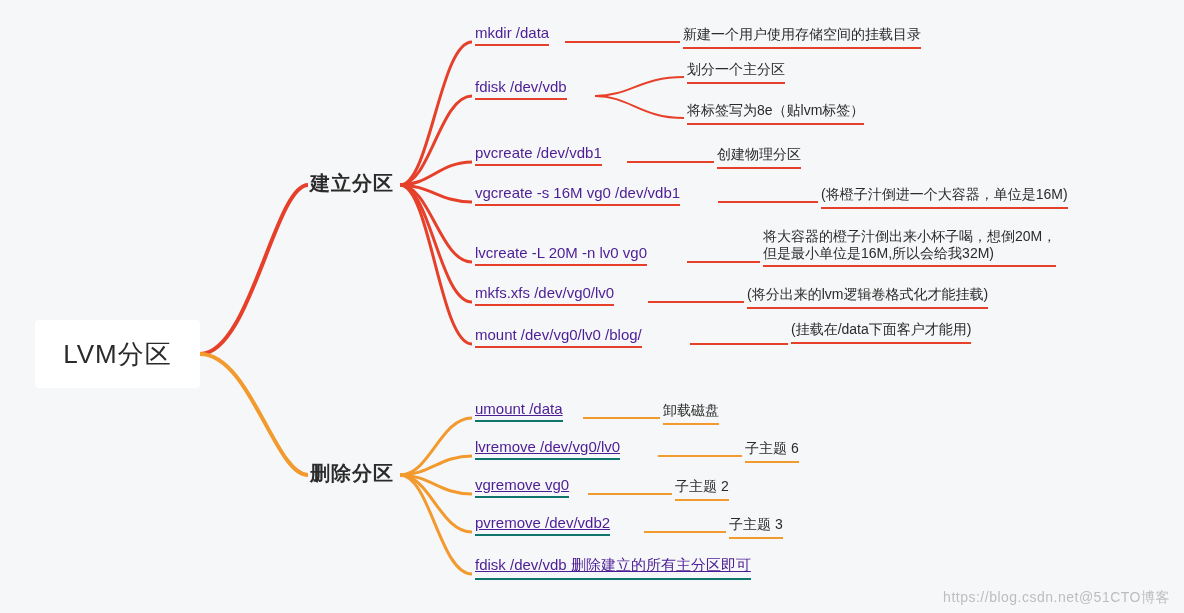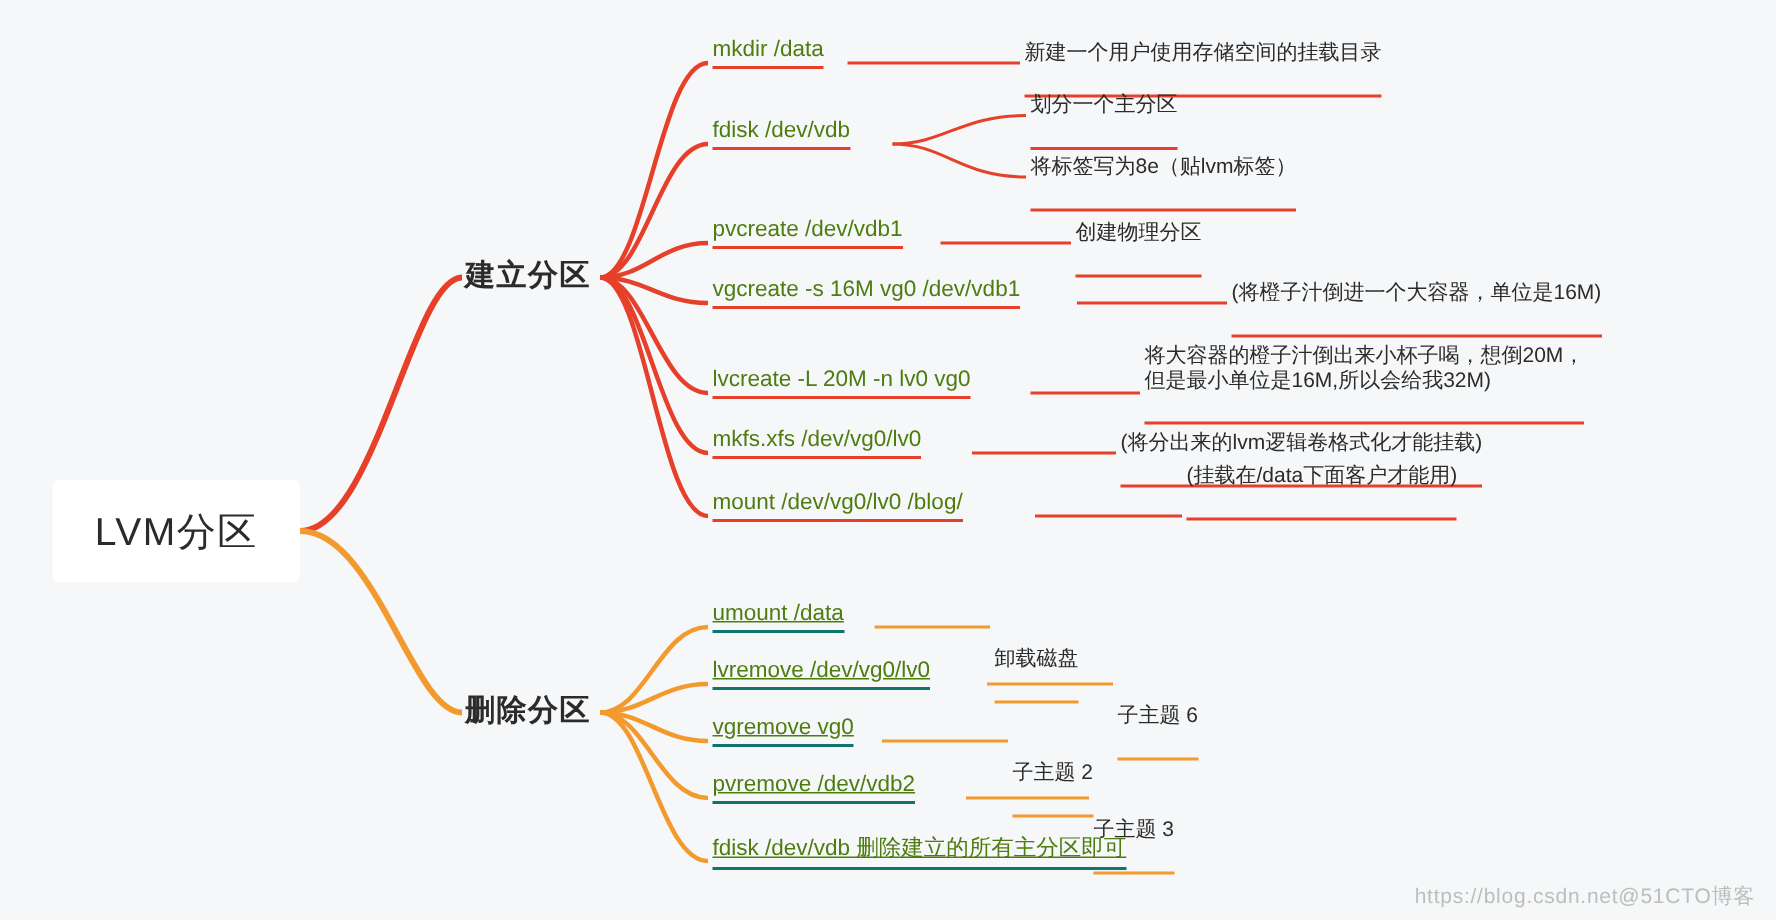--- a/index.html
+++ b/index.html
@@ -31,35 +31,35 @@
   .branch-title {
     position: absolute;
     font-size: 20px;
     font-weight: 700;
     color: #2b2b2b;
     letter-spacing: 1px;
   }
   .node {
     position: absolute;
     font-size: 15px;
-    color: #4d7c0f;
+    color: #4c1d95;
     white-space: nowrap;
     padding-bottom: 3px;
   }
   .node.top { border-bottom: 2px solid #e6402a; }
   .node.bot { border-bottom: 2px solid #0f766e; text-decoration: underline; }
   .leaf {
     position: absolute;
     font-size: 14px;
     color: #2b2b2b;
     white-space: nowrap;
-    padding-bottom: 19px;
+    padding-bottom: 3px;
   }
   .leaf.top { border-bottom: 2px solid #e6402a; }
-  .leaf.bot { border-bottom: 2px solid #f29a2e; margin-top: 28px; }
+  .leaf.bot { border-bottom: 2px solid #f29a2e; }
   svg.lines {
     position: absolute;
     left: 0;
     top: 0;
     width: 1184px;
     height: 613px;
     pointer-events: none;
   }
   .watermark {
     position: absolute;
@@ -133,21 +133,21 @@
 <div class="leaf top" style="left:821px;top:186px"><span>(将橙子汁倒进一个大容器，单位是16M)</span></div>
 
 <div class="node top" style="left:475px;top:244px"><span>lvcreate -L 20M -n lv0 vg0</span></div>
 <div class="leaf top" style="left:763px;top:228px;white-space:pre;line-height:17px"><span>将大容器的橙子汁倒出来小杯子喝，想倒20M，
 但是最小单位是16M,所以会给我32M)</span></div>
 
 <div class="node top" style="left:475px;top:284px"><span>mkfs.xfs /dev/vg0/lv0</span></div>
 <div class="leaf top" style="left:747px;top:286px"><span>(将分出来的lvm逻辑卷格式化才能挂载)</span></div>
 
 <div class="node top" style="left:475px;top:326px"><span>mount /dev/vg0/lv0 /blog/</span></div>
-<div class="leaf top" style="left:791px;top:308px"><span>(挂载在/data下面客户才能用)</span></div>
+<div class="leaf top" style="left:791px;top:321px"><span>(挂载在/data下面客户才能用)</span></div>
 
 <div class="node bot" style="left:475px;top:400px"><span>umount /data</span></div>
 <div class="leaf bot" style="left:663px;top:402px"><span>卸载磁盘</span></div>
 
 <div class="node bot" style="left:475px;top:438px"><span>lvremove /dev/vg0/lv0</span></div>
 <div class="leaf bot" style="left:745px;top:440px"><span>子主题 6</span></div>
 
 <div class="node bot" style="left:475px;top:476px"><span>vgremove vg0</span></div>
 <div class="leaf bot" style="left:675px;top:478px"><span>子主题 2</span></div>
 

